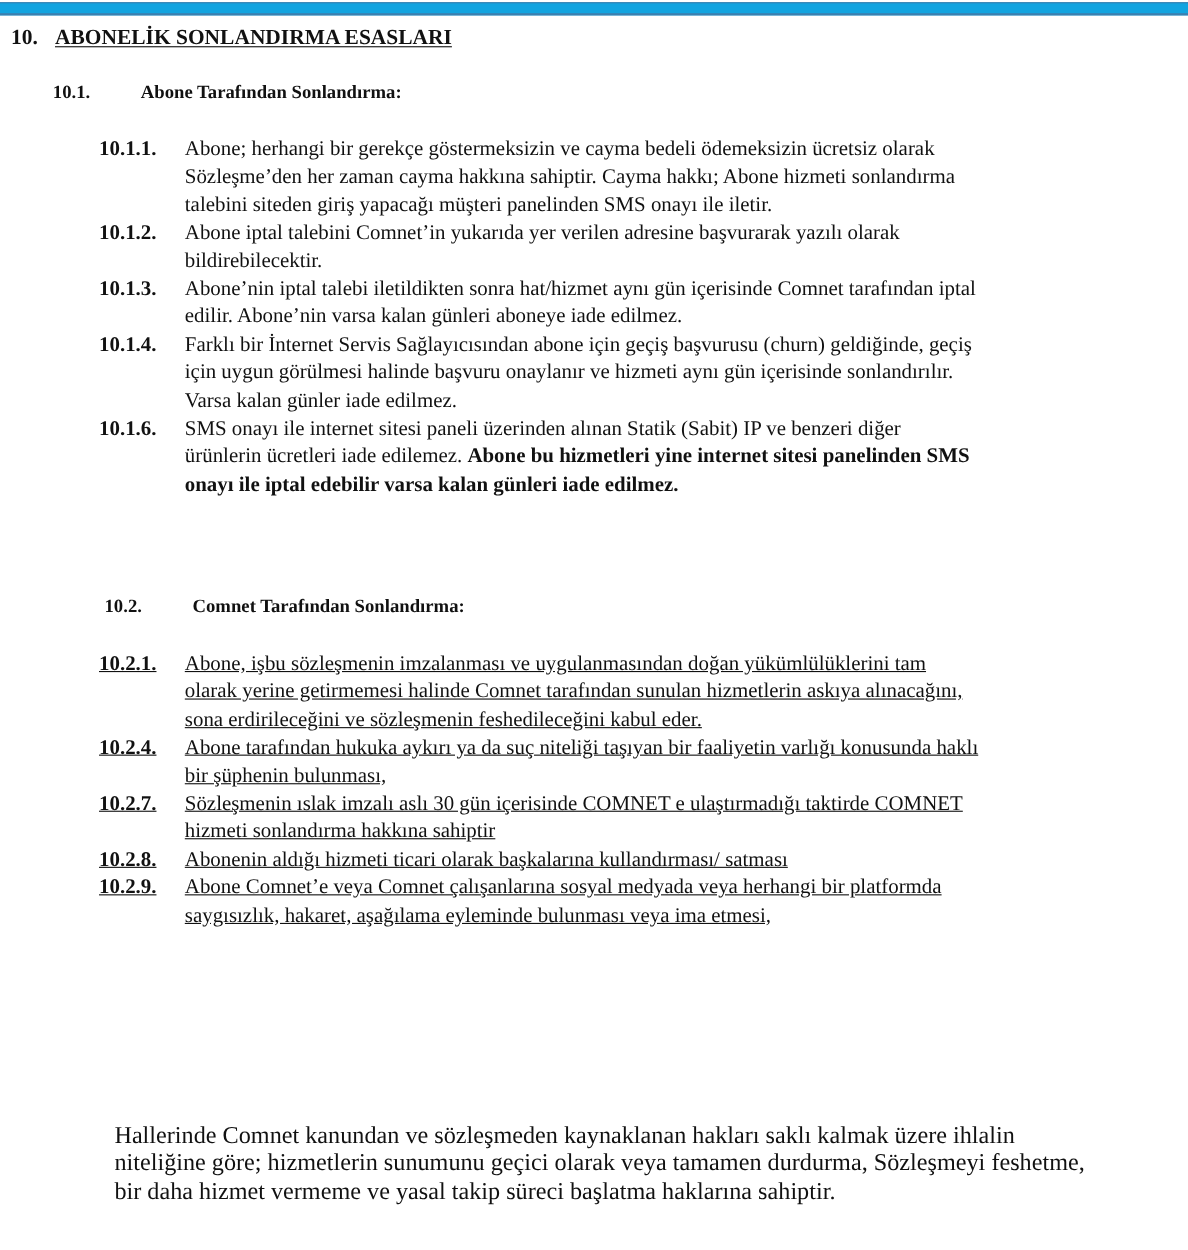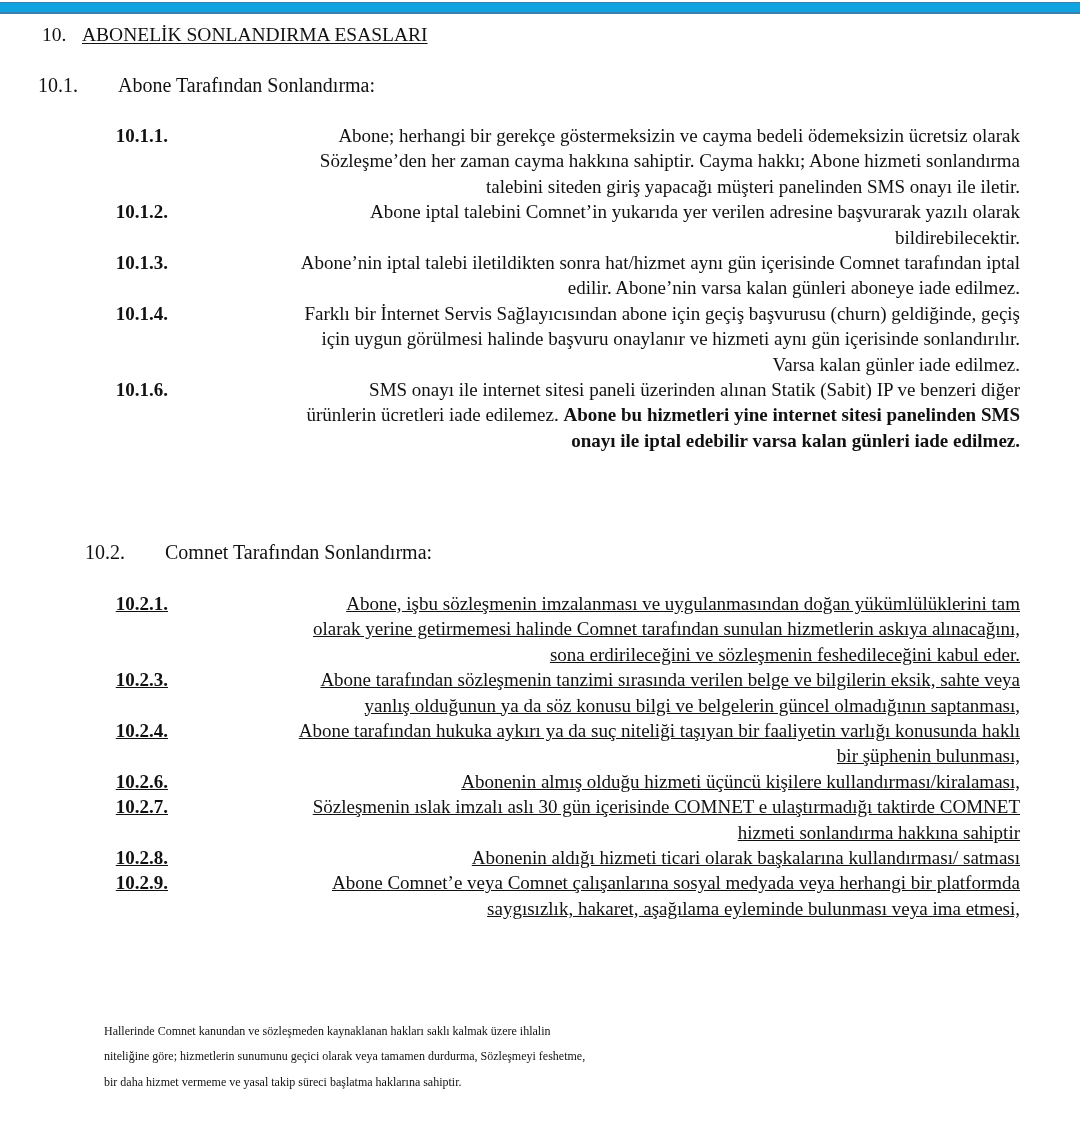--- a/index.html
+++ b/index.html
@@ -8,37 +8,37 @@
     font-family: "Liberation Serif", "DejaVu Serif", serif;
     color: #111111;
   }
   .topbar {
     position: absolute; left: 0; top: 2px; width: 1080px; height: 9px;
     background: #12a4e0;
     border-top: 1px solid #3d7fae; border-bottom: 2px solid #3d7fae;
   }
   .main-heading {
     position: absolute; left: 10px; top: 24px;
-    font-size: 19.5px; font-weight: normal; white-space: nowrap; margin-left: 32px;
+    font-size: 19.5px; font-weight: bold; white-space: nowrap;
   }
   .main-heading .num { display: inline-block; width: 40px; }
   .main-heading .title { text-decoration: underline; text-underline-offset: 2px; }
   .sub-heading {
-    position: absolute; left: 38px;
-    font-size: 20px; font-weight: normal; white-space: nowrap;
+    position: absolute; left: 48px;
+    font-size: 17px; font-weight: bold; white-space: nowrap;
   }
   .sub-heading .num { display: inline-block; width: 80px; }
-  .items { position: absolute; left: 90px; width: 930px; text-align: right; }
+  .items { position: absolute; left: 90px; width: 930px; }
   .item { display: flex; font-size: 19px; line-height: 25.4px; }
   .item .num { width: 78px; flex: 0 0 78px; font-weight: bold; }
   .item .text { flex: 1; white-space: pre-line; }
   .item .text b { font-weight: bold; }
   .closing {
     position: absolute; left: 104px; top: 1019px; width: 920px;
-    font-size: 12px; line-height: 25.4px; white-space: pre-line;
+    font-size: 22px; line-height: 25.4px; white-space: pre-line;
   }
 </style>
 </head>
 <body>
 
 <div class="topbar"></div>
 
 <div class="main-heading">
   <span class="num">10.</span><span class="title">ABONELİK SONLANDIRMA ESASLARI</span>
 </div>
@@ -83,32 +83,23 @@
 </div>
 
 <div class="items" style="top:591px;text-decoration:underline;">
   <div class="item">
     <span class="num">10.2.1.</span>
     <span class="text">Abone, işbu sözleşmenin imzalanması ve uygulanmasından doğan yükümlülüklerini tam
 olarak yerine getirmemesi halinde Comnet tarafından sunulan hizmetlerin askıya alınacağını,
 sona erdirileceğini ve sözleşmenin feshedileceğini kabul eder.</span>
   </div>
   <div class="item">
-    <span class="num">10.2.3.</span>
-    <span class="text">Abone tarafından sözleşmenin tanzimi sırasında verilen belge ve bilgilerin eksik, sahte veya
-yanlış olduğunun ya da söz konusu bilgi ve belgelerin güncel olmadığının saptanması,</span>
-  </div>
-  <div class="item">
     <span class="num">10.2.4.</span>
     <span class="text">Abone tarafından hukuka aykırı ya da suç niteliği taşıyan bir faaliyetin varlığı konusunda haklı
 bir şüphenin bulunması,</span>
-  </div>
-  <div class="item">
-    <span class="num">10.2.6.</span>
-    <span class="text">Abonenin almış olduğu hizmeti üçüncü kişilere kullandırması/kiralaması,</span>
   </div>
   <div class="item">
     <span class="num">10.2.7.</span>
     <span class="text">Sözleşmenin ıslak imzalı aslı 30 gün içerisinde COMNET e ulaştırmadığı taktirde COMNET
 hizmeti sonlandırma hakkına sahiptir</span>
   </div>
   <div class="item">
     <span class="num">10.2.8.</span>
     <span class="text">Abonenin aldığı hizmeti ticari olarak başkalarına kullandırması/ satması</span>
   </div>

